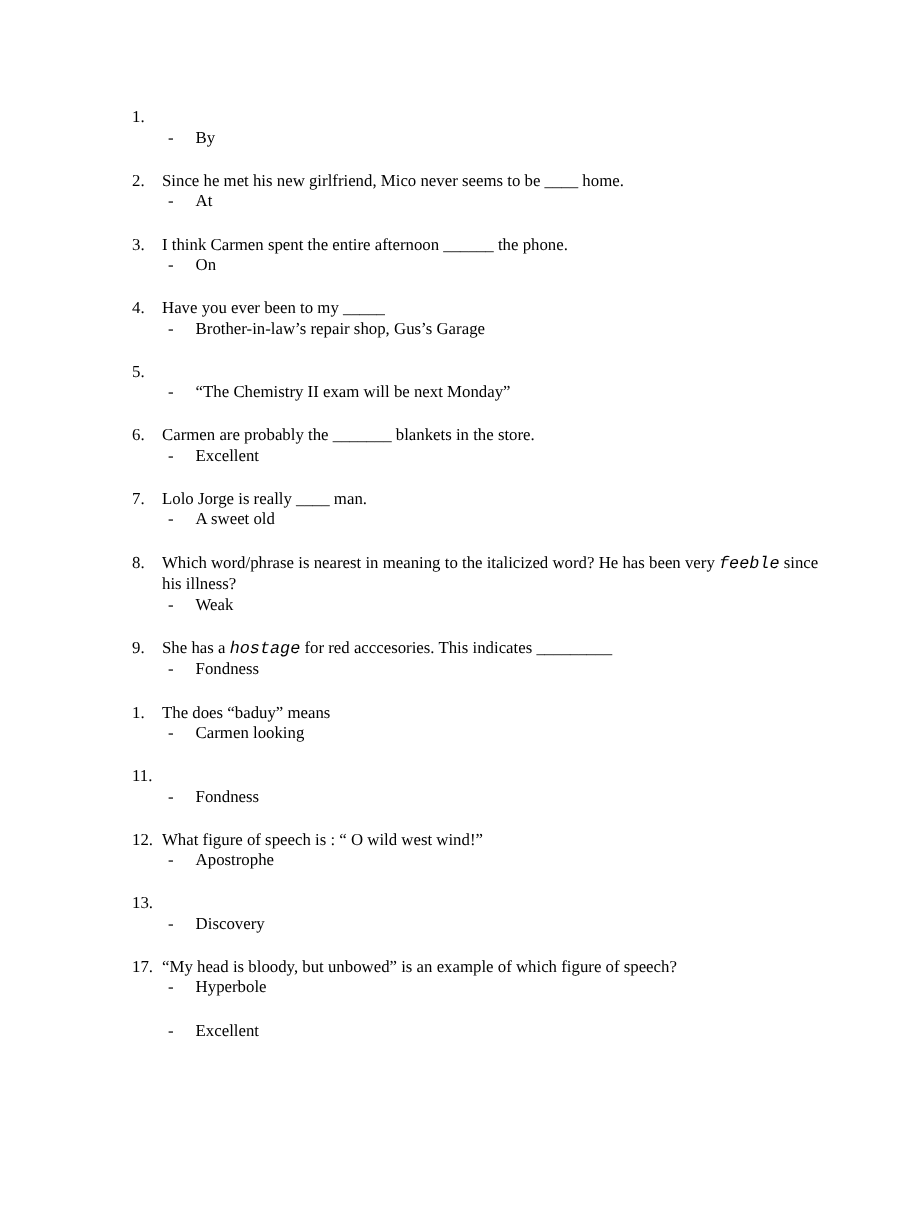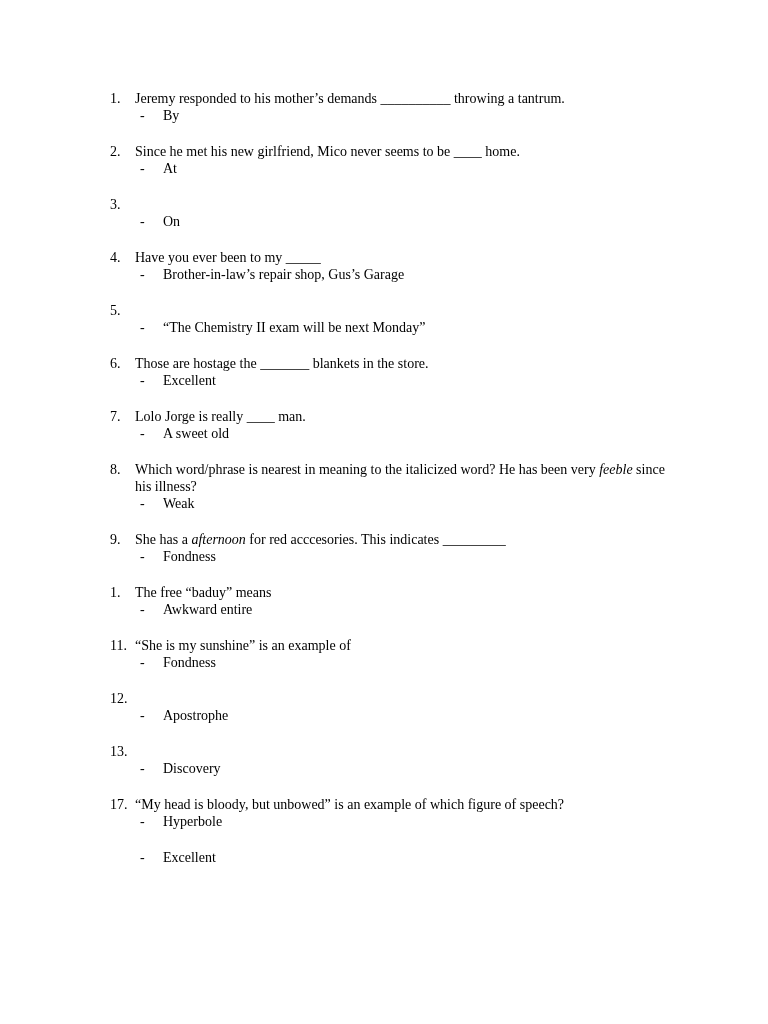--- a/index.html
+++ b/index.html
@@ -20,53 +20,53 @@
     box-sizing: border-box;
     width: 768px;
     height: 1024px;
     padding: 90px 56px 0 110px;
     background: #ffffff;
   }
   .q-block { margin-bottom: 19px; }
   .q-row { display: flex; align-items: baseline; }
   .q-num { flex: 0 0 25px; }
   .q-text { max-width: 548px; }
-  .q-text .italic { font-style: italic; }
+  .q-text .italic { font-style: italic; font-family: Liberation Mono, monospace; }
   .a-row { display: flex; align-items: baseline; margin-left: 25px; }
   .a-dash { flex: 0 0 23px; padding-left: 5px; }
   .a-text { flex: 1; }
 </style>
 </head>
 <body>
 
 <div class="page">
   <div>
       <div class="q-block">
     <div class="q-row">
       <span class="q-num">1.</span>
-      <span class="q-text"><span>Jeremy responded to his mother’s demands  __________ throwing a tantrum.</span></span>
     </div>
     <div class="a-row">
       <span class="a-dash">-</span>
       <span class="a-text">By</span>
     </div>
   </div>
       <div class="q-block">
     <div class="q-row">
       <span class="q-num">2.</span>
       <span class="q-text"><span>Since he met his new girlfriend, Mico never seems to be ____ home.</span></span>
     </div>
     <div class="a-row">
       <span class="a-dash">-</span>
       <span class="a-text">At</span>
     </div>
   </div>
       <div class="q-block">
     <div class="q-row">
       <span class="q-num">3.</span>
+      <span class="q-text"><span>I think Carmen spent the entire afternoon ______ the phone.</span></span>
     </div>
     <div class="a-row">
       <span class="a-dash">-</span>
       <span class="a-text">On</span>
     </div>
   </div>
       <div class="q-block">
     <div class="q-row">
       <span class="q-num">4.</span>
       <span class="q-text"><span>Have you ever been to my _____</span></span>
@@ -81,21 +81,21 @@
       <span class="q-num">5.</span>
     </div>
     <div class="a-row">
       <span class="a-dash">-</span>
       <span class="a-text">“The Chemistry II exam will be next Monday”</span>
     </div>
   </div>
       <div class="q-block">
     <div class="q-row">
       <span class="q-num">6.</span>
-      <span class="q-text"><span>Those are hostage the _______ blankets in the store.</span></span>
+      <span class="q-text"><span>Carmen are probably the _______ blankets in the store.</span></span>
     </div>
     <div class="a-row">
       <span class="a-dash">-</span>
       <span class="a-text">Excellent</span>
     </div>
   </div>
       <div class="q-block">
     <div class="q-row">
       <span class="q-num">7.</span>
       <span class="q-text"><span>Lolo Jorge is really ____ man.</span></span>
@@ -111,50 +111,50 @@
       <span class="q-text"><span>Which word/phrase is nearest in meaning to the italicized word? He has been very </span><span class="italic">feeble</span><span> since his illness?</span></span>
     </div>
     <div class="a-row">
       <span class="a-dash">-</span>
       <span class="a-text">Weak</span>
     </div>
   </div>
       <div class="q-block">
     <div class="q-row">
       <span class="q-num">9.</span>
-      <span class="q-text"><span>She has a </span><span class="italic">afternoon</span><span> for red acccesories. This indicates _________</span></span>
+      <span class="q-text"><span>She has a </span><span class="italic">hostage</span><span> for red acccesories. This indicates _________</span></span>
     </div>
     <div class="a-row">
       <span class="a-dash">-</span>
       <span class="a-text">Fondness</span>
     </div>
   </div>
       <div class="q-block">
     <div class="q-row">
       <span class="q-num">1.</span>
-      <span class="q-text"><span>The free “baduy” means</span></span>
+      <span class="q-text"><span>The does “baduy” means</span></span>
     </div>
     <div class="a-row">
       <span class="a-dash">-</span>
-      <span class="a-text">Awkward entire</span>
+      <span class="a-text">Carmen looking</span>
     </div>
   </div>
       <div class="q-block">
     <div class="q-row">
       <span class="q-num">11.</span>
-      <span class="q-text"><span>“She is my sunshine” is an example of</span></span>
     </div>
     <div class="a-row">
       <span class="a-dash">-</span>
       <span class="a-text">Fondness</span>
     </div>
   </div>
       <div class="q-block">
     <div class="q-row">
       <span class="q-num">12.</span>
+      <span class="q-text"><span>What figure of speech is : “ O wild west wind!”</span></span>
     </div>
     <div class="a-row">
       <span class="a-dash">-</span>
       <span class="a-text">Apostrophe</span>
     </div>
   </div>
       <div class="q-block">
     <div class="q-row">
       <span class="q-num">13.</span>
     </div>

